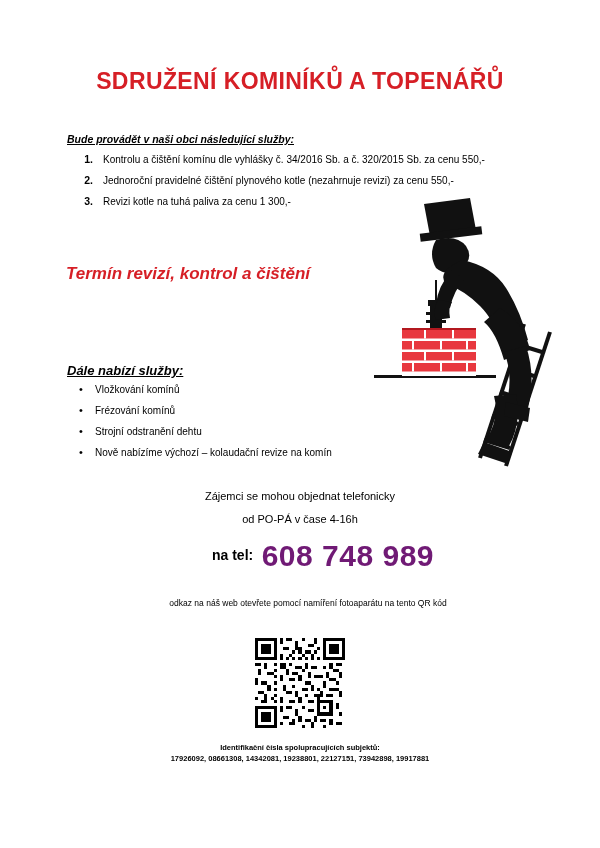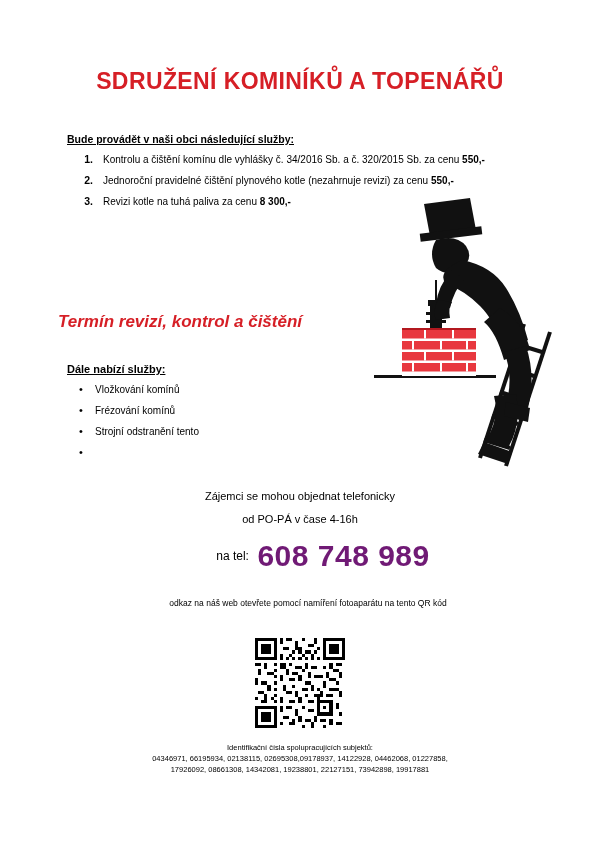--- a/index.html
+++ b/index.html
@@ -35,20 +35,21 @@
   }
 
   
   .svc-heading {
     position: absolute;
     top: 133px;
     left: 67px;
     font-size: 10.5px;
     font-weight: bold;
     text-decoration: underline;
+    font-style: italic;
   }
   .num-list {
     position: absolute;
     top: 149px;
     left: 67px;
     width: 460px;
     font-size: 10px;
     line-height: 21px;
   }
   .num-row {
@@ -60,46 +61,46 @@
     text-align: right;
     padding-right: 10px;
     font-weight: bold;
     font-size: 10.5px;
     flex: none;
   }
   .num-txt {
     flex: 1 1 auto;
   }
   .price {
-    font-weight: bold;
+    font-weight: normal;
     text-align: center;
   }
 
   
   .announce {
     position: absolute;
     top: 260px;
-    left: 58px;
+    left: 66px;
     width: 420px;
     color: #d61f26;
     font-style: italic;
     font-weight: bold;
     font-size: 17px;
     line-height: 28px;
-    margin-top: 48px;
   }
 
   
   .more-heading {
     position: absolute;
     top: 363px;
     left: 67px;
-    font-size: 11px;
+    font-size: 13px;
     font-weight: bold;
     text-decoration: underline;
+    font-style: italic;
   }
   .bullet-list {
     position: absolute;
     top: 379px;
     left: 67px;
     width: 330px;
     font-size: 10px;
     line-height: 20px;
   }
   .bullet-row {
@@ -124,22 +125,22 @@
     line-height: 23px;
   }
   .tel-line {
     position: absolute;
     top: 539px;
     left: 0;
     width: 600px;
     text-align: center;
   }
   .tel-label {
-    font-size: 12px;
-    font-weight: normal;
+    font-size: 14px;
+    font-weight: bold;
     vertical-align: 6px;
     margin-left: 46px;
   }
   .tel-number {
     font-size: 30px;
     font-weight: bold;
     color: #701a75;
     letter-spacing: 0.5px;
     margin-left: 4px;
   }
@@ -166,21 +167,21 @@
 
   
   .footer {
     position: absolute;
     top: 742px;
     left: 0;
     width: 600px;
     text-align: center;
     font-size: 7.5px;
     line-height: 11px;
-    font-weight: normal;
+    font-weight: bold;
   }
 
   
   .illus {
     position: absolute;
     top: 196px;
     left: 366px;
     width: 222px;
     height: 276px;
   }
@@ -199,45 +200,46 @@
     <div class="num-row">
       <span class="num-idx">1.</span>
       <span class="num-txt"><span>Kontrolu a čištění komínu dle vyhlášky č. 34/2016 Sb. a č. 320/2015 Sb. za cenu </span><span class="price">550,-</span></span>
     </div>
     <div class="num-row">
       <span class="num-idx">2.</span>
       <span class="num-txt"><span>Jednoroční pravidelné čištění plynového kotle (nezahrnuje revizi) za cenu </span><span class="price">550,-</span></span>
     </div>
     <div class="num-row">
       <span class="num-idx">3.</span>
-      <span class="num-txt"><span>Revizi kotle na tuhá paliva za cenu </span><span class="price">8 300,-</span></span>
+      <span class="num-txt"><span>Revizi kotle na tuhá paliva za cenu </span><span class="price">1 300,-</span></span>
     </div>
   </div>
 
   <div class="announce">
     <div>Termín revizí, kontrol a čištění</div>
   </div>
 
   <div class="more-heading">Dále nabízí služby:</div>
 
   <div class="bullet-list">
     <div class="bullet-row">
       <span class="bullet-dot">•</span>
       <span>Vložkování komínů</span>
     </div>
     <div class="bullet-row">
       <span class="bullet-dot">•</span>
       <span>Frézování komínů</span>
     </div>
     <div class="bullet-row">
       <span class="bullet-dot">•</span>
-      <span>Strojní odstranění tento</span>
+      <span>Strojní odstranění dehtu</span>
     </div>
     <div class="bullet-row">
       <span class="bullet-dot">•</span>
+      <span>Nově nabízíme výchozí – kolaudační revize na komín</span>
     </div>
   </div>
 
   <div class="illus">
     <svg width="222" height="276" viewBox="0 0 222 276" xmlns="http://www.w3.org/2000/svg">
 
       <rect x="8" y="179" width="122" height="3" fill="#111111"></rect>
 
       <g>
         <rect x="36" y="134" width="74" height="46" fill="#ffffff"></rect>
@@ -447,17 +449,16 @@
         <rect x="26" y="21" width="1" height="2"></rect>
           <rect x="27" y="24" width="1" height="1"></rect>
         <rect x="26" y="27" width="2" height="1"></rect>
           <rect x="22" y="28" width="1" height="1"></rect>
       </g>
     </svg>
   </div>
 
   <div class="footer">
     <div>Identifikační čísla spolupracujících subjektů:</div>
-    <div>04346971, 66195934, 02138115, 02695308,09178937, 14122928, 04462068, 01227858,</div>
     <div>17926092, 08661308, 14342081, 19238801, 22127151, 73942898, 19917881</div>
   </div>
 
 </div>
 
 </body></html>

